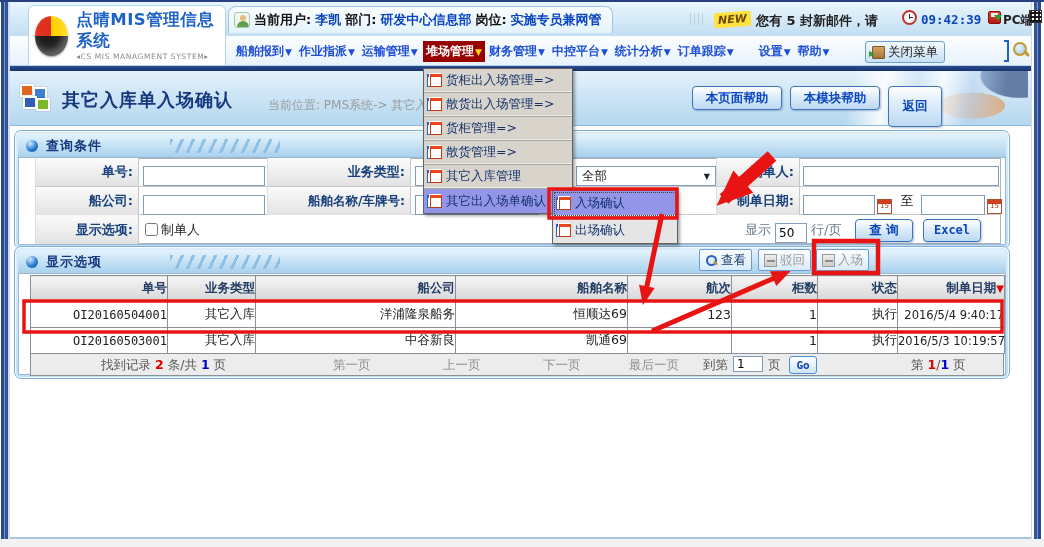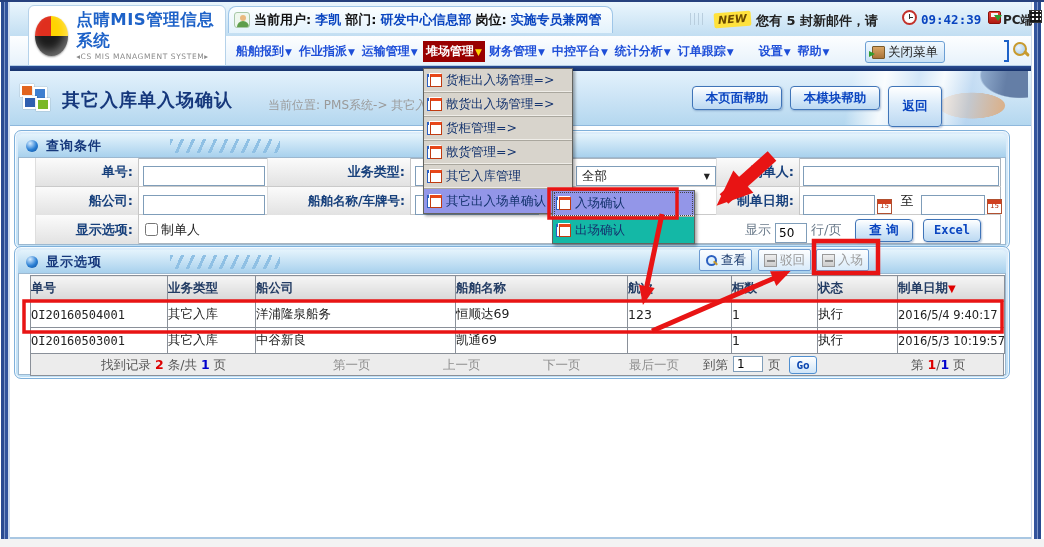--- a/index.html
+++ b/index.html
@@ -89,37 +89,37 @@
 .graytxt{color:#6a7a8a}
 
 .tb-btn{position:absolute;top:2px;height:22px;display:flex;align-items:center;gap:3px;border:1px solid #6d9bd1;border-radius:2px;background:linear-gradient(#fdfeff,#d9ebfa);padding:0 5px;font-size:12.5px;color:#1a3a6e;cursor:pointer}
 .tb-btn.dis{color:#9a9a9a}
 .ico-view{width:13px;height:13px;position:relative}
 .ico-view::before{content:"";position:absolute;left:1px;top:1px;width:7px;height:7px;border-radius:50%;border:2px solid #2b5fc0;background:#dff0fb}
 .ico-view::after{content:"";position:absolute;left:8px;top:8px;width:5px;height:2px;background:#c89a2e;transform:rotate(45deg)}
 .ico-gray{width:13px;height:13px;border:1px solid #9a9a9a;background:linear-gradient(#eee,#ccc);position:relative}
 .ico-gray::after{content:"";position:absolute;left:2px;top:5px;width:8px;height:2px;background:#8a8a8a}
 table.grid{border-collapse:collapse;table-layout:fixed;width:974px}
-table.grid th,table.grid td{border:1px solid #8a9099;font-size:12.5px;text-align:left;overflow:hidden;white-space:nowrap}
+table.grid th,table.grid td{border:1px solid #8a9099;font-size:12.5px;text-align:right;overflow:hidden;white-space:nowrap}
 table.grid th{height:26px;background:linear-gradient(#f5f5f5,#d6d6d6);color:#233c64;font-weight:bold}
 table.grid td{height:26px;background:#fff;color:#222}
 .sortarrow{color:#e00000;font-size:10px}
 .linkblue{color:#0000d8}
 .tfoot{position:relative;height:22px;background:#ececec;border:1px solid #8a9099;border-top:none;width:974px;font-size:12.5px;color:#555}
 .tfoot .item{position:absolute;top:3px}
 .pglink{color:#8f8f8f;cursor:pointer}
 .redno{color:#dd0000;font-weight:bold}
 .blueno{color:#0000cc;font-weight:bold}
 .gobtn{display:inline-flex;align-items:center;justify-content:center;width:28px;height:18px;border:1px solid #4f8fd0;border-radius:3px;background:linear-gradient(#fff,#cfe5f8);color:#0a45b0;font-weight:bold;font-size:11px;font-family:"DejaVu Sans Mono",monospace;cursor:pointer}
 
 .menu{position:absolute;left:423px;top:68px;width:150px;background:#d8d4cc;border:1px solid #63635f;box-shadow:2px 2px 3px rgba(0,0,0,.35);z-index:40}
 .menu-item{height:24px;display:flex;align-items:center;gap:4px;padding:0 3px;font-size:12.5px;color:#14336e;border-bottom:1px solid #aaa79e;box-shadow:inset 0 -1px 0 #efede8;cursor:pointer;white-space:nowrap}
 .menu-item:last-child{border-bottom:none;box-shadow:none}
 .menu-item.active{background:#9396e8}
-.submenu{position:absolute;left:552px;top:190px;width:143px;background:#14b8a6;border:1px solid #63635f;box-shadow:2px 2px 3px rgba(0,0,0,.35);z-index:41}
+.submenu{position:absolute;left:552px;top:190px;width:126px;background:#e5e5e5;border:1px solid #63635f;box-shadow:2px 2px 3px rgba(0,0,0,.35);z-index:41}
 .submenu .menu-item{height:26px}
 .submenu .menu-item.active{background:#9396e8;outline:1px dotted #444;outline-offset:-2px}
 .wico{position:relative;width:15px;height:13px;flex:0 0 15px}
 .wico::before{content:"";position:absolute;left:0;top:0;width:10px;height:9px;background:#fff;border:1px solid #2b5fc0;border-top:3px solid #2b5fc0}
 .wico::after{content:"";position:absolute;right:0;bottom:0;width:10px;height:9px;background:#fff;border:1px solid #c03a10;border-top:3px solid #e8471a;box-shadow:-1px -1px 0 #fff}
 
 .anno{position:absolute;left:0;top:0;z-index:60;pointer-events:none}
 </style>
 </head>
 <body>

